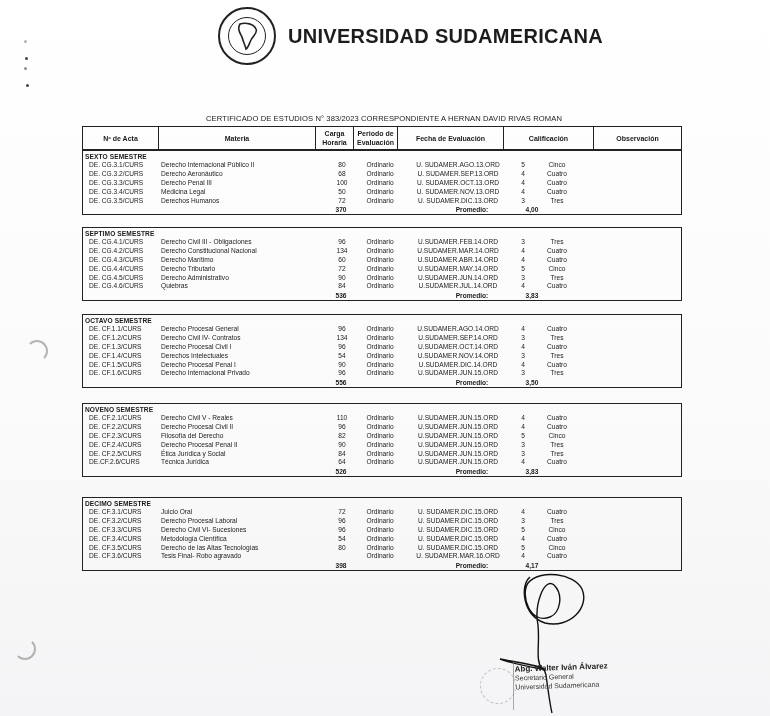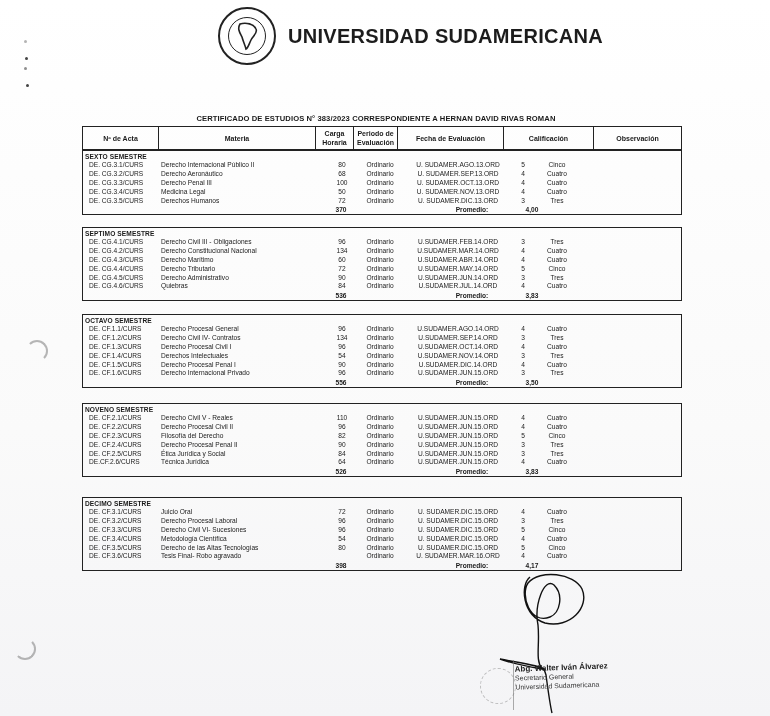--- a/index.html
+++ b/index.html
@@ -9,22 +9,22 @@
           background: linear-gradient(180deg, #ffffff 0%, #fafafa 60%, #f4f4f6 100%); }
 
   
   .header { position: absolute; left: 218px; top: 6px; height: 60px; display: flex; align-items: center; }
   .seal { width: 58px; height: 58px; border-radius: 50%; border: 2px solid #222; position: relative;
           display: flex; align-items: center; justify-content: center; }
   .seal::before { content: ""; position: absolute; inset: 8px; border-radius: 50%; border: 1.5px solid #222; }
   .seal svg { width: 26px; height: 30px; position: relative; }
   .uni-title { margin-left: 12px; font-weight: bold; font-size: 20px; letter-spacing: 0.3px; color: #1c1c1c; }
 
-  .cert-title { position: absolute; left: 76px; top: 114px; width: 600px; text-align: center;
-                font-size: 7.6px; font-weight: bold; letter-spacing: 0.1px; }
+  .cert-title { position: absolute; left: 84px; top: 114px; width: 600px; text-align: center;
+                font-size: 7.6px; font-weight: normal; letter-spacing: 0.1px; }
 
   
   .tbl { position: absolute; left: 82px; width: 600px; border: 1.6px solid #222; }
   .thead { top: 126px; height: 24px; display: flex; font-size: 7px; font-weight: bold; }
   .thead > div { border-right: 1.2px solid #222; display: flex; align-items: center; justify-content: center;
                  text-align: center; line-height: 9px; }
   .thead > div:last-child { border-right: none; }
 
   .c-acta { width: 76px; }
   .c-mat { width: 157px; }

